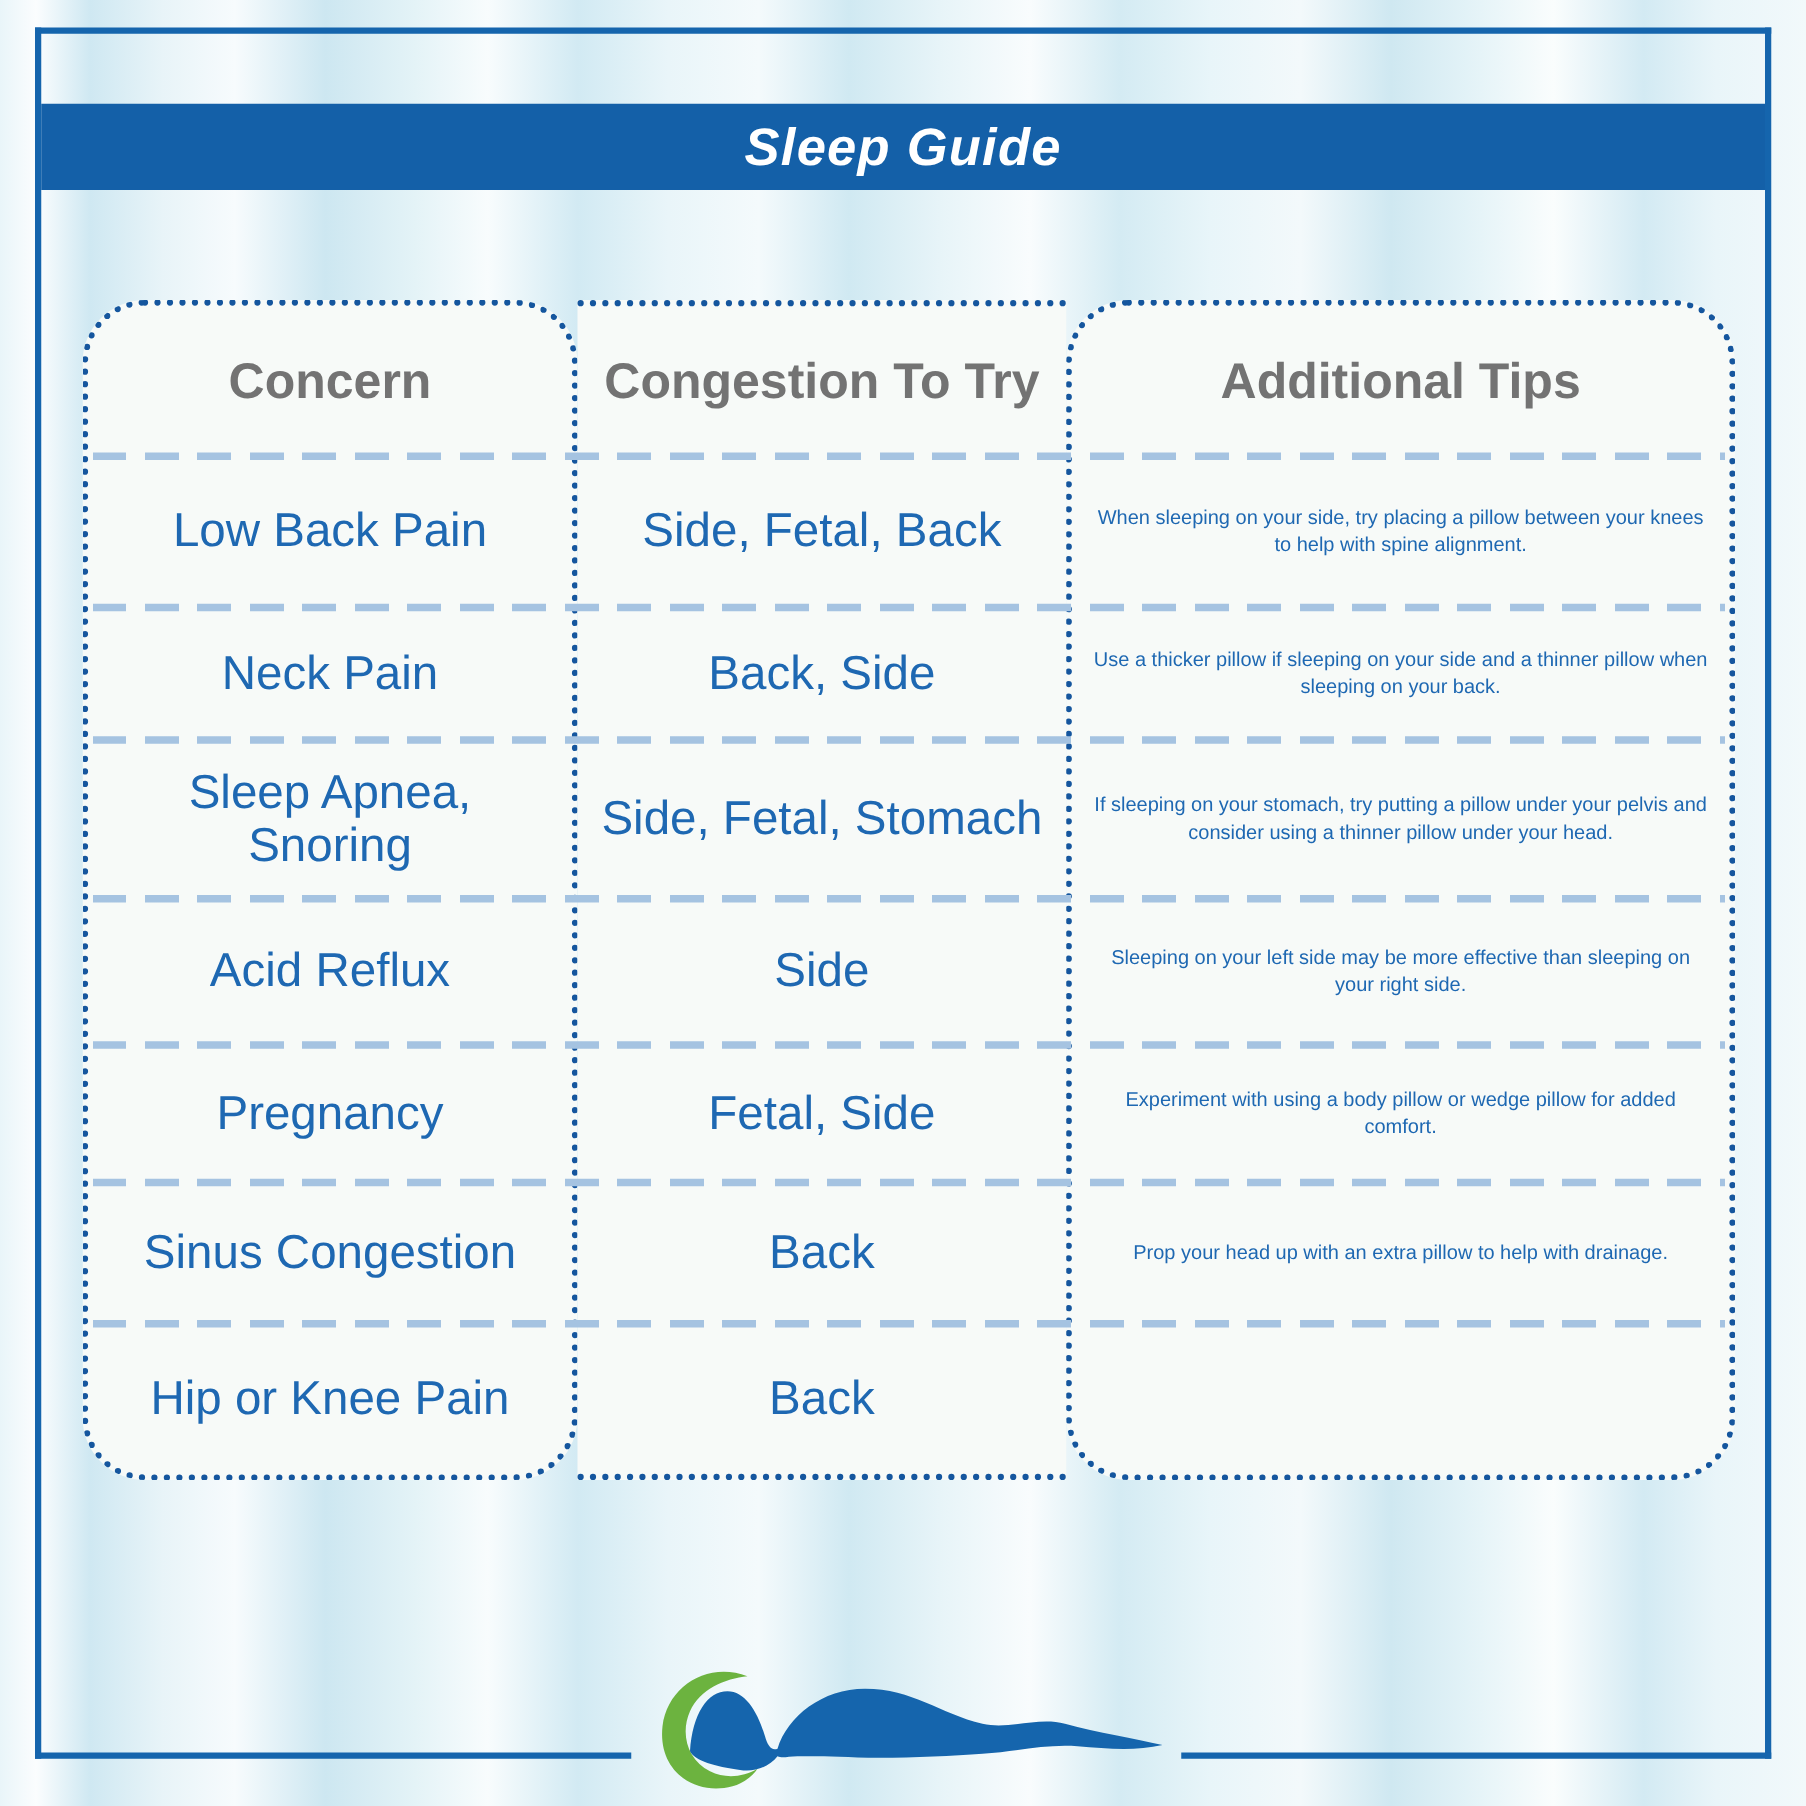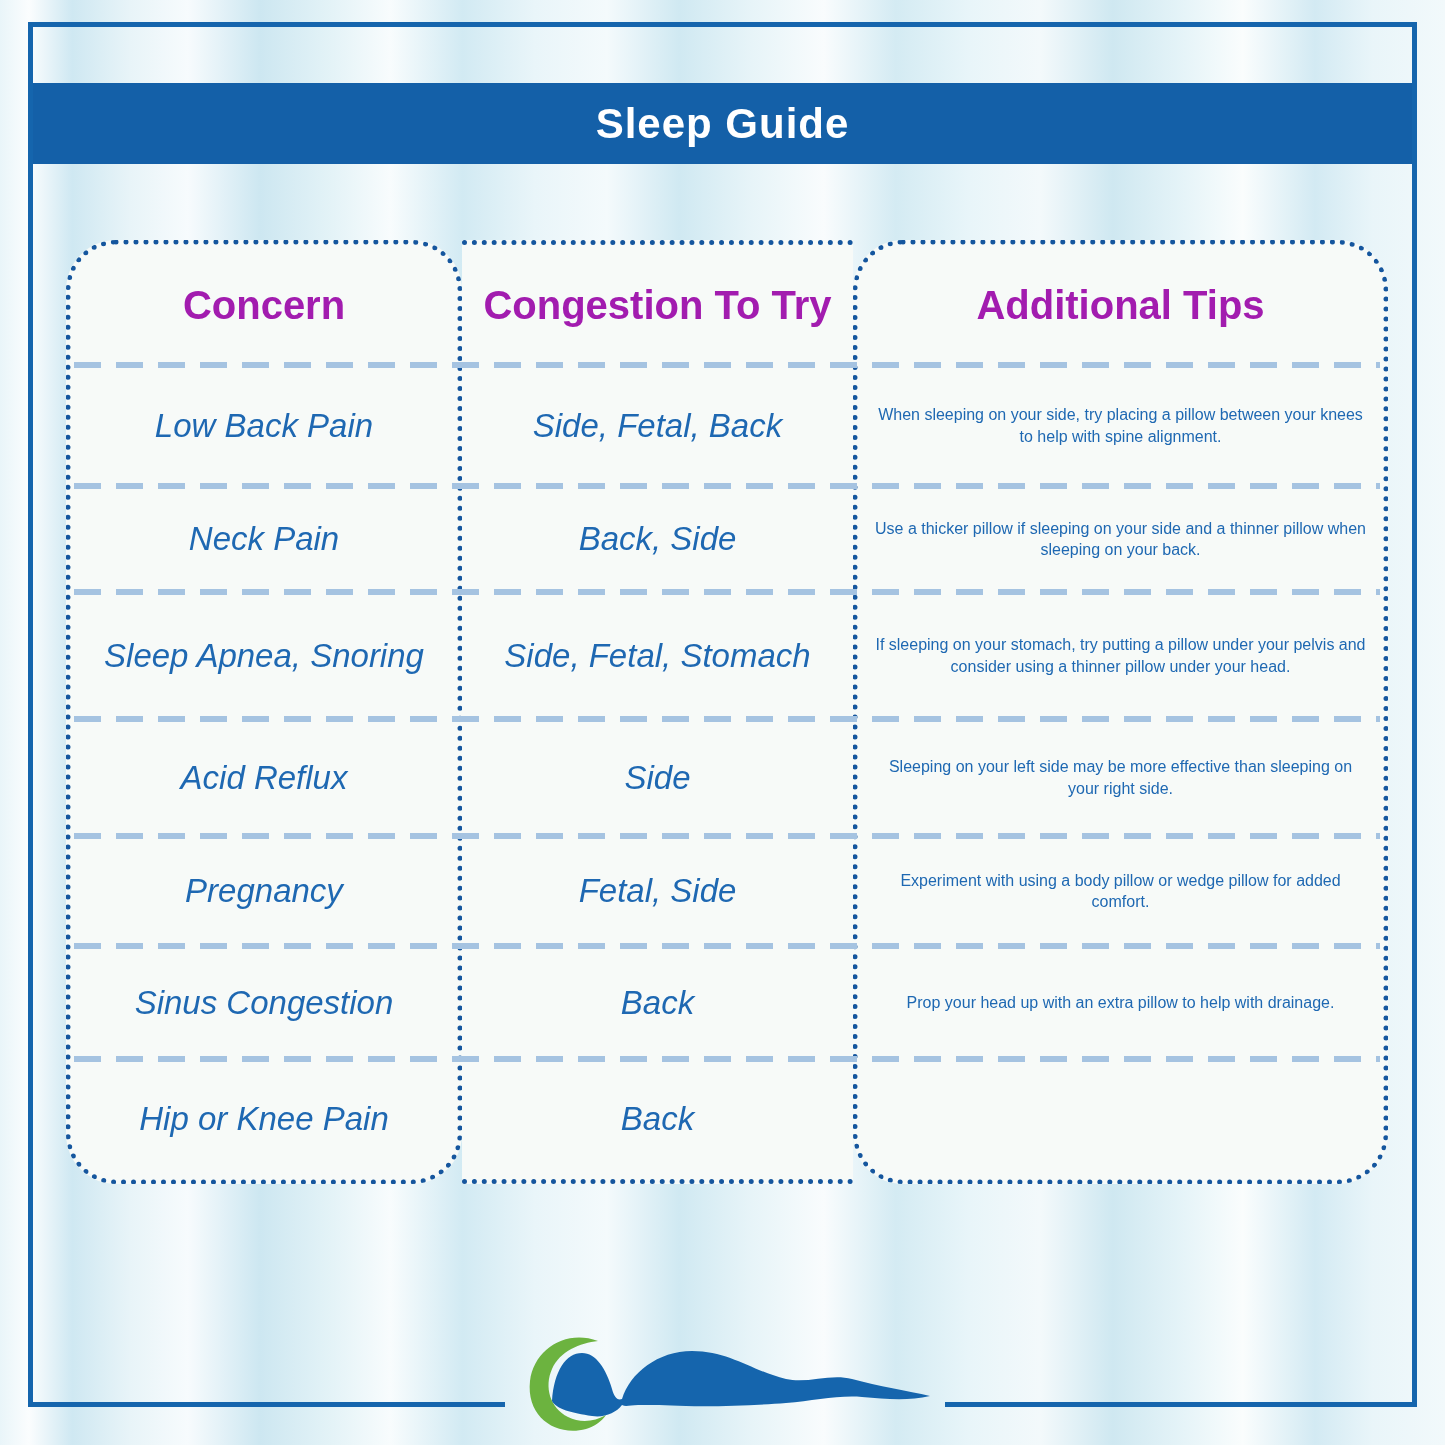--- a/index.html
+++ b/index.html
@@ -21,22 +21,22 @@
     position:absolute; left:28px; top:22px; width:1389px; height:1385px;
     border:5px solid #1565ad; border-bottom:none;
   }
   .bottom-line {
     position:absolute; top:1402px; height:5px; background:#1565ad;
   }
   .bottom-line.left  { left:28px;  width:477px; }
   .bottom-line.right { left:945px; width:472px; }
 
   .header-bar {
-    position:absolute; left:33px; right:33px; top:83px; height:81px;
-    background:#1460a8; display:flex; align-items:center; justify-content:center;
+    position:absolute; left:33px; right:33px; top:83px; height:69px;
+    background:#1460a8; display:flex; align-items:center; justify-content:center;font-style:italic;
   }
   .header-bar .title {
     color:#ffffff; font-size:42px; font-weight:bold; letter-spacing:1px;
   }
 
   .table {
     position:absolute; left:66px; top:240px; width:1322px; height:944px;
     display:flex;
   }
   .col {
@@ -50,22 +50,22 @@
   .col-mid {
     width:391px; border-top:5px dotted #15569e; border-bottom:5px dotted #15569e;
   }
   .col-right {
     width:535px; border:5px dotted #15569e; border-radius:50px;
   }
   .cell {
     display:flex; align-items:center; justify-content:center;
     text-align:center; color:#1e68b2; padding:0 18px;
   }
-  .cell.head { font-size:40px; font-weight:bold; color:#a21caf; }
-  .cell.body { font-size:33px;font-style:italic; }
+  .cell.head { font-size:40px; font-weight:bold; color:#737373; }
+  .cell.body { font-size:38px; }
   .cell.tip  { font-size:16px; line-height:1.32; padding:0 16px;text-align:center; }
 
   .separator {
     position:absolute; left:8px; right:8px; height:6px;
     background:repeating-linear-gradient(90deg, #a5c3e1 0 27px, transparent 27px 42px);
     pointer-events:none;
   }
 
   .logo {
     position:absolute; left:500px; top:1325px; width:445px; height:115px;

